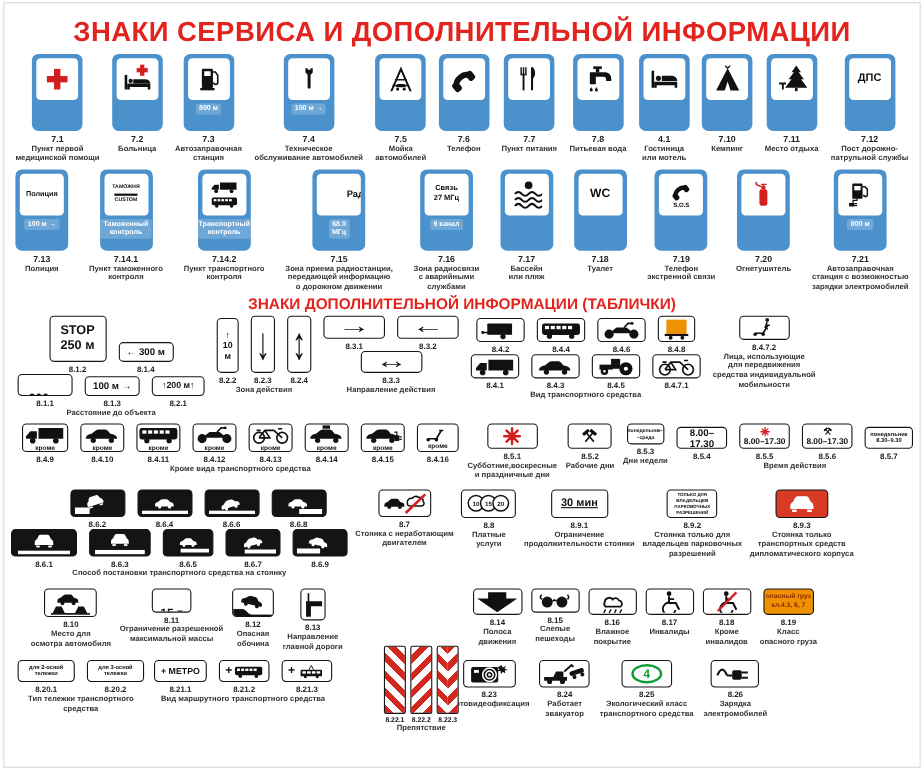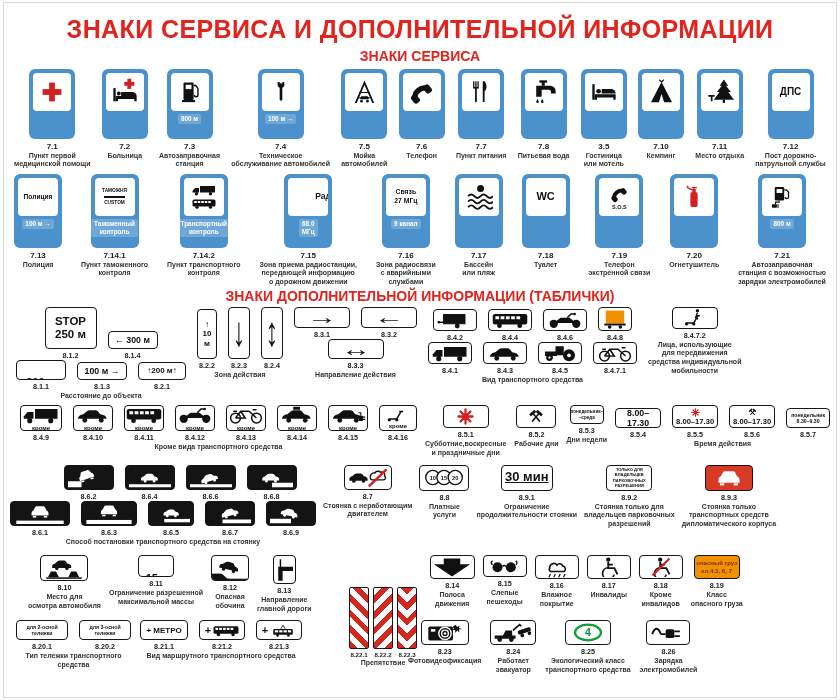--- a/index.html
+++ b/index.html
@@ -32,21 +32,21 @@
   .plate.red{background:#d93a26;}
   .plate.orange{background:#ef9100;}
   .plate.striped1,.plate.striped2,.plate.striped3{border-radius:2px;border-width:1.4px;}
   .plate.striped1{background:repeating-linear-gradient(45deg,#d2281e 0 5.5px,#fff 5.5px 11px);}
   .plate.striped2{background:repeating-linear-gradient(-45deg,#d2281e 0 5.5px,#fff 5.5px 11px);}
   .plate.striped3{background-image:repeating-linear-gradient(45deg,#d2281e 0 5.5px,#fff 5.5px 11px),
     repeating-linear-gradient(-45deg,#d2281e 0 5.5px,#fff 5.5px 11px);
     background-size:50% 100%,50% 100%;background-position:0 0,100% 0;background-repeat:no-repeat;}
   .tx{white-space:pre-line;text-align:center;line-height:1.15;}
   .t12{font-size:11.5px;}.t11{font-size:11px;margin-top:24px;}.t9{font-size:8.8px;}.t8{font-size:8px;}
-  .t8c{font-size:7.6px;}.t30{font-size:13px;text-decoration:underline;}
+  .t8c{font-size:7.6px;}.t30{font-size:10px;text-decoration:underline;}
   .t8v{font-size:8px;line-height:1.15;}
   .tarr{font-size:26px;line-height:.9;transform:scaleY(1.6);}
   .tarrh{font-size:20px;line-height:1;transform:scaleX(1.5);}
   .tiny{font-size:4.6px;line-height:1.3;}.tiny2{font-size:5.2px;line-height:1.25;}.tiny3{font-size:4.1px;line-height:1.35;}
   .krome{font-size:6px;line-height:1;}
   .haz{font-size:6.1px;color:#8a2b00;line-height:1.3;}
   .dps{font-size:10px;}.wc{font-size:11px;}.pol{font-size:6.6px;}
   .radio{font-size:8.5px;padding-left:40px;}.radio2{font-size:6.8px;line-height:1.3;}.sost{font-size:5.5px;}
   .cust{text-align:center;font-size:4.8px;line-height:1.5;font-weight:bold;color:#111;}
   .cust .bar{height:2.5px;background:#111;margin:1px 2px;}
@@ -69,21 +69,20 @@
   .obstacle .crow{gap:4px;}
   .obstacle .num{font-size:6.2px;}
   .plate svg{display:block;}
   .rowlay{flex-direction:row;}
 </style>
 </head>
 <body>
 
 <div class="poster">
   <div class="ptitle">ЗНАКИ СЕРВИСА И ДОПОЛНИТЕЛЬНОЙ ИНФОРМАЦИИ</div>
-  <div class="stitle">ЗНАКИ СЕРВИСА</div>
 
   <div class="srow">
       <div class="cell">
         <div class="plate blue">
           <div class="ibox">
             <span style="display: flex; align-items: center;">
               <svg viewBox="0 0 36 36" width="26" height="26" xmlns="http://www.w3.org/2000/svg" fill="#111">
                 <rect x="14" y="5" width="8" height="26" fill="#d31f1f"></rect>
                 <rect x="5" y="14" width="26" height="8" fill="#d31f1f"></rect>
               </svg>
@@ -219,21 +218,21 @@
             <span style="display: flex; align-items: center;">
               <svg viewBox="0 0 36 36" width="28" height="28" xmlns="http://www.w3.org/2000/svg" fill="#111">
                 <rect x="3" y="8" width="3" height="20"></rect>
                 <circle cx="11" cy="17" r="3"></circle>
                 <path d="M6 21h27v7h-3v-3H9v3H6z"></path>
                 <path d="M15 14h12a6 6 0 0 1 6 6H15z"></path>
               </svg>
             </span>
           </div>
         </div>
-        <div class="num">3.5</div>
+        <div class="num">4.1</div>
         <div class="cap">Гостиница
 или мотель</div>
       </div>
       <div class="cell">
         <div class="plate blue">
           <div class="ibox">
             <span style="display: flex; align-items: center;">
               <svg viewBox="0 0 36 36" width="27" height="27" xmlns="http://www.w3.org/2000/svg" fill="#111">
                 <path d="M18 4 4 31h10.5L18 20l3.5 11H32z"></path>
                 <path d="M18 4l-3-3M18 4l3-3" stroke="#111" stroke-width="1.5"></path>

